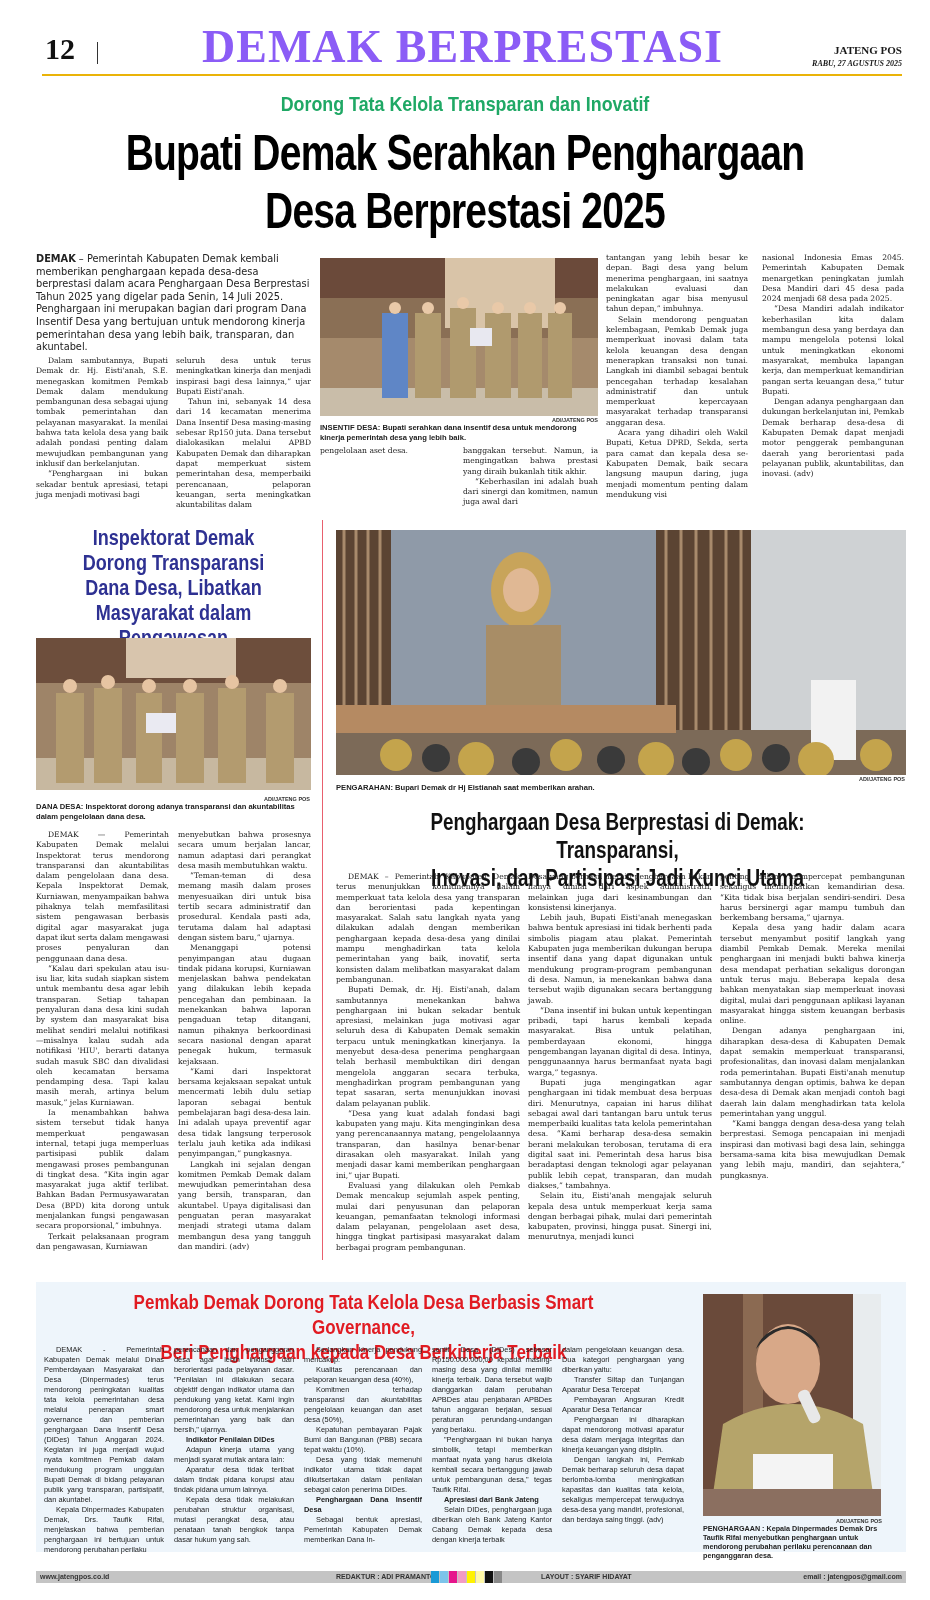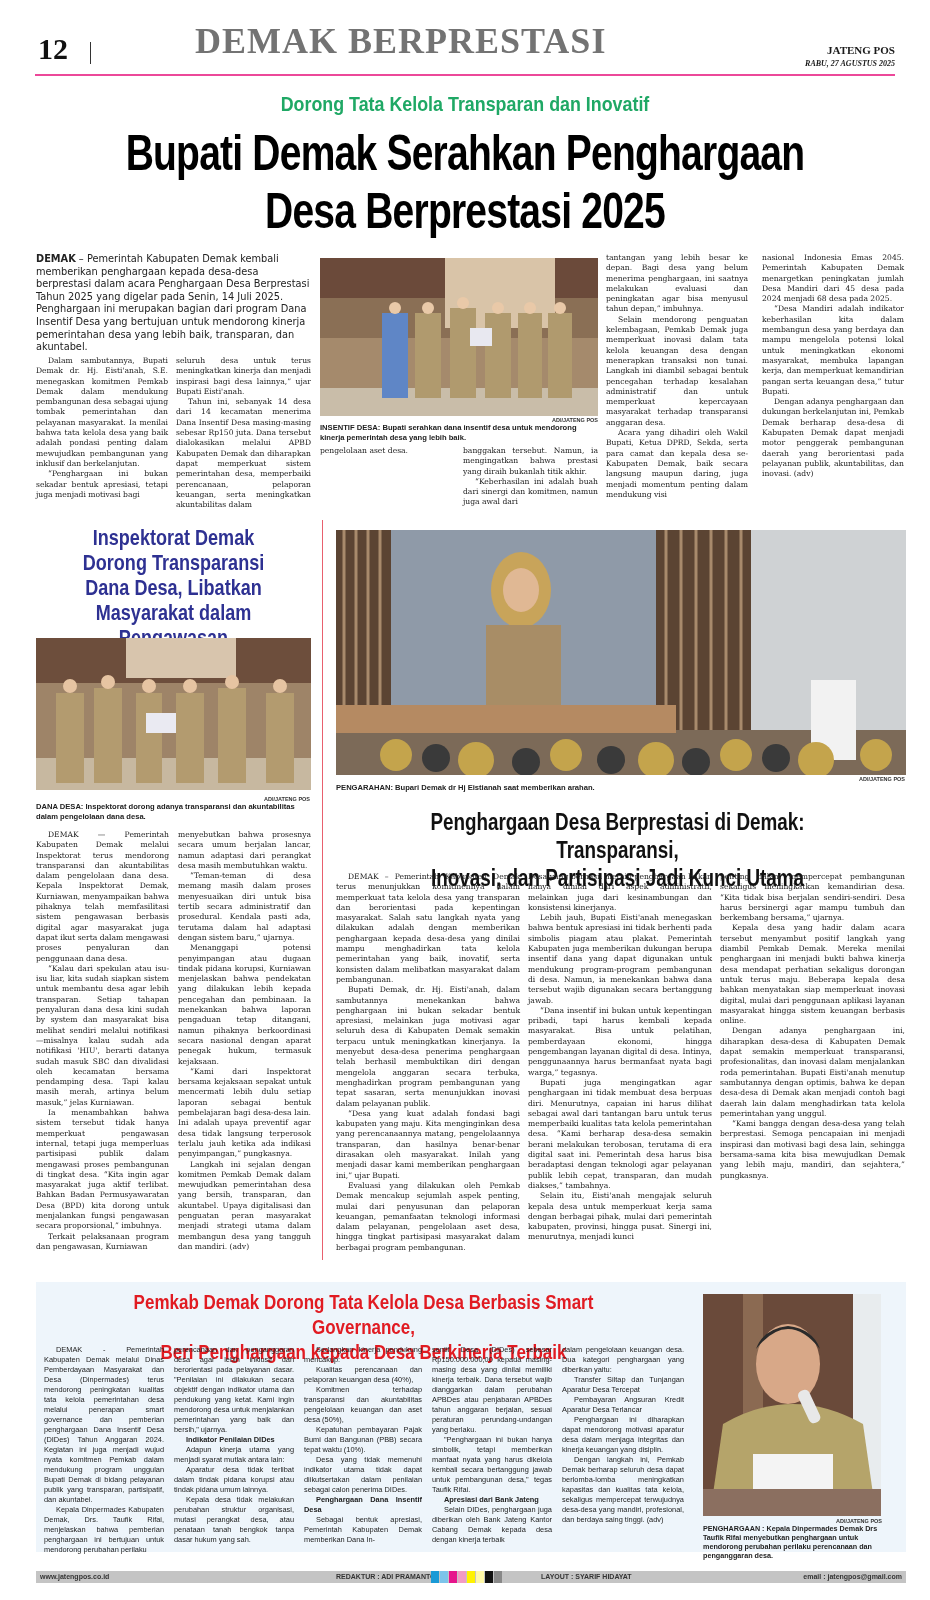--- a/index.html
+++ b/index.html
@@ -1,22 +1,22 @@
 <!DOCTYPE html>
 <html><head>
 <meta charset="utf-8">
 <style>
   * { box-sizing: border-box; margin: 0; padding: 0; }
   html, body { width: 930px; height: 1600px; background: #fff; overflow: hidden; }
   body { font-family: "DejaVu Serif", serif; color: #1a1a1a; position: relative; }
 
-  .masthead { position: absolute; left: 35px; top: 18px; width: 860px; height: 58px; border-bottom: 2px solid #ec4899; }
+  .masthead { position: absolute; left: 42px; top: 18px; width: 860px; height: 58px; border-bottom: 2px solid #eab308; }
   .page-num { position: absolute; left: 3px; top: 14px; font-family: "Liberation Serif", serif; font-size: 30px; font-weight: bold; color: #111; }
   .page-sep { position: absolute; left: 55px; top: 24px; width: 1px; height: 22px; background: #333; }
-  .rubric { position: absolute; left: 160px; top: 2px; font-family: "Liberation Serif", serif; font-size: 36px; font-weight: bold; color: #737373; letter-spacing: 1px; }
+  .rubric { position: absolute; left: 160px; top: 2px; font-family: "Liberation Serif", serif; font-size: 46px; font-weight: bold; color: #8b5cf6; letter-spacing: 1px; }
   .paper-name { position: absolute; right: 0; top: 26px; font-family: "Liberation Serif", serif; font-size: 11px; font-weight: bold; text-align: right; }
   .paper-date { position: absolute; right: 0; top: 41px; font-family: "Liberation Serif", serif; font-size: 8px; font-weight: bold; text-align: right; font-style: italic; }
 
   .kicker { position: absolute; left: 0; width: 930px; top: 92px; text-align: center; font-family: "Liberation Sans", sans-serif; font-size: 21px; color: #1fa865; font-weight: bold; transform: scaleX(0.85); }
   .headline { position: absolute; left: 0; width: 930px; top: 124px; text-align: center; font-family: "Liberation Sans", sans-serif; font-weight: bold; font-size: 50px; line-height: 58px; color: #000; transform: scaleX(0.78); letter-spacing: -1px; }
 
   .lead { position: absolute; left: 36px; top: 253px; width: 275px; font-family: "DejaVu Sans", sans-serif; font-size: 9.8px; line-height: 12.6px; color: #222; }
   .lead b { font-weight: bold; }
 
   .col { position: absolute; font-family: "DejaVu Serif", serif; font-size: 7.6px; line-height: 10.3px; text-align: justify; color: #222; }

